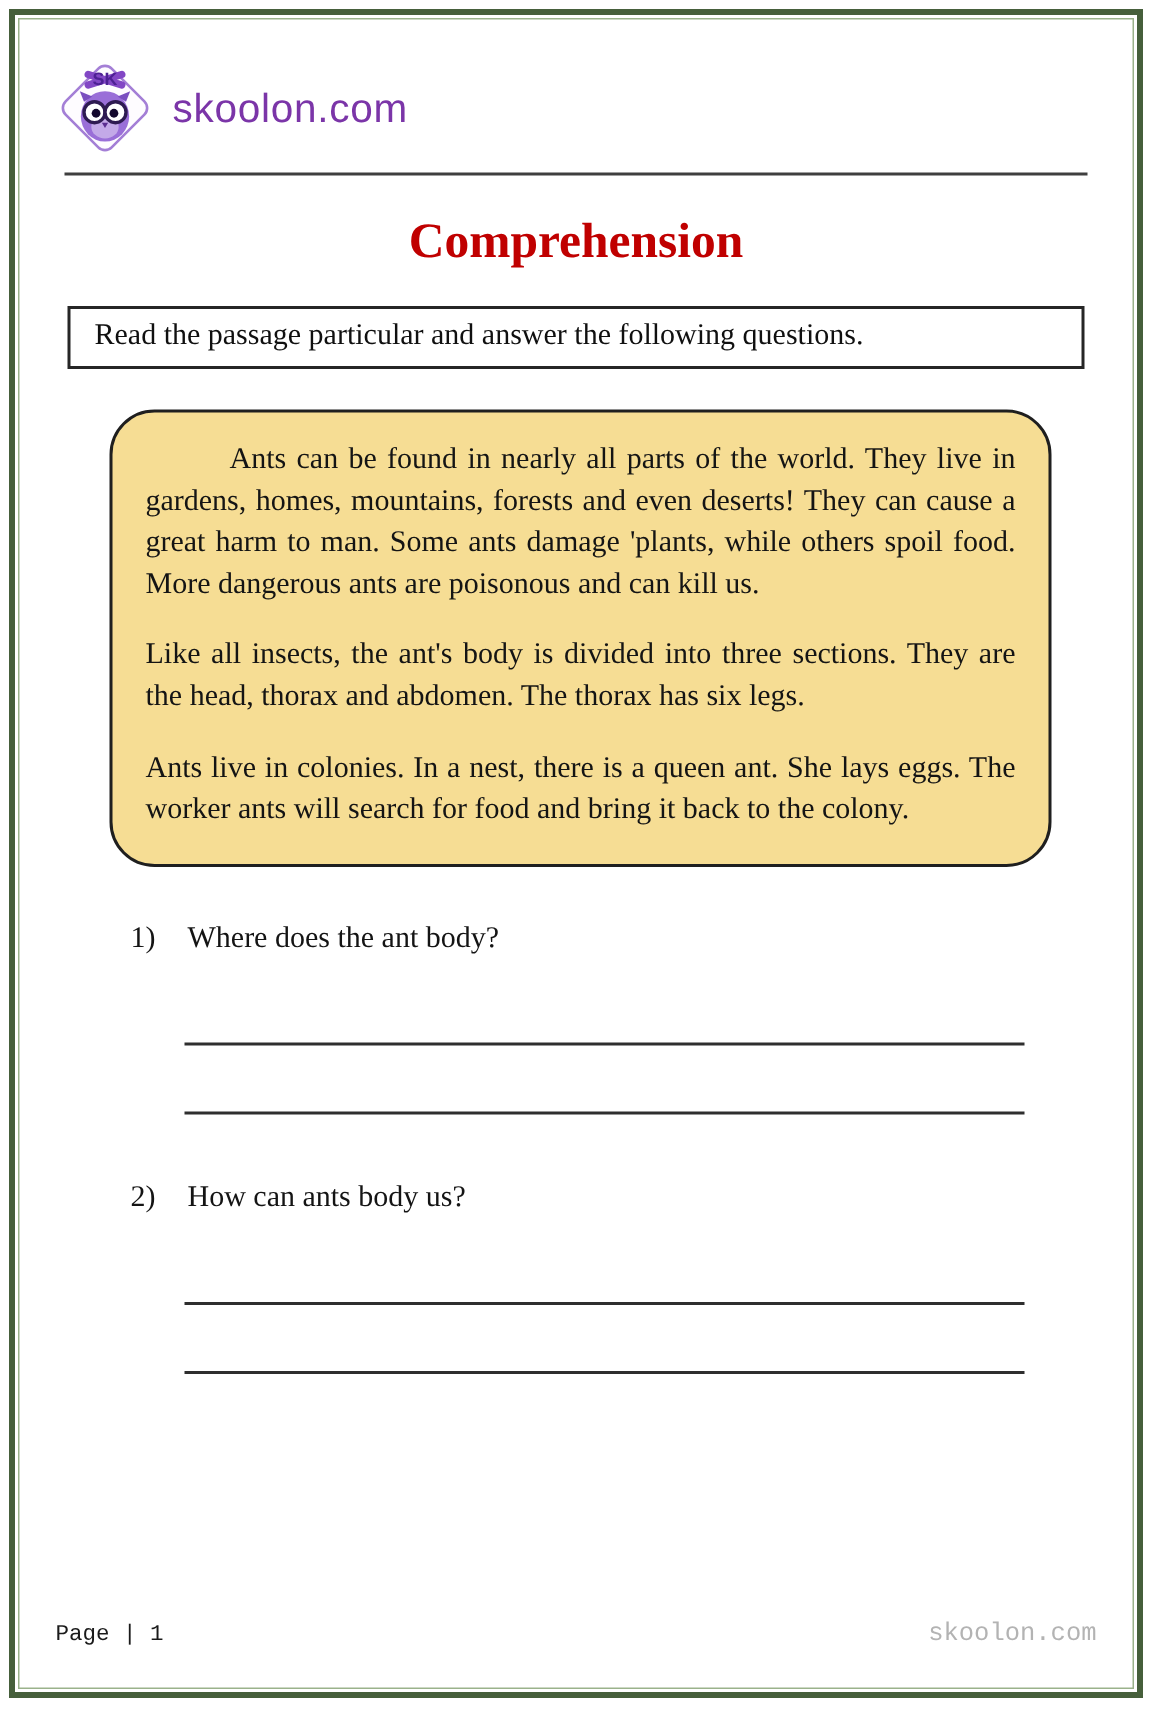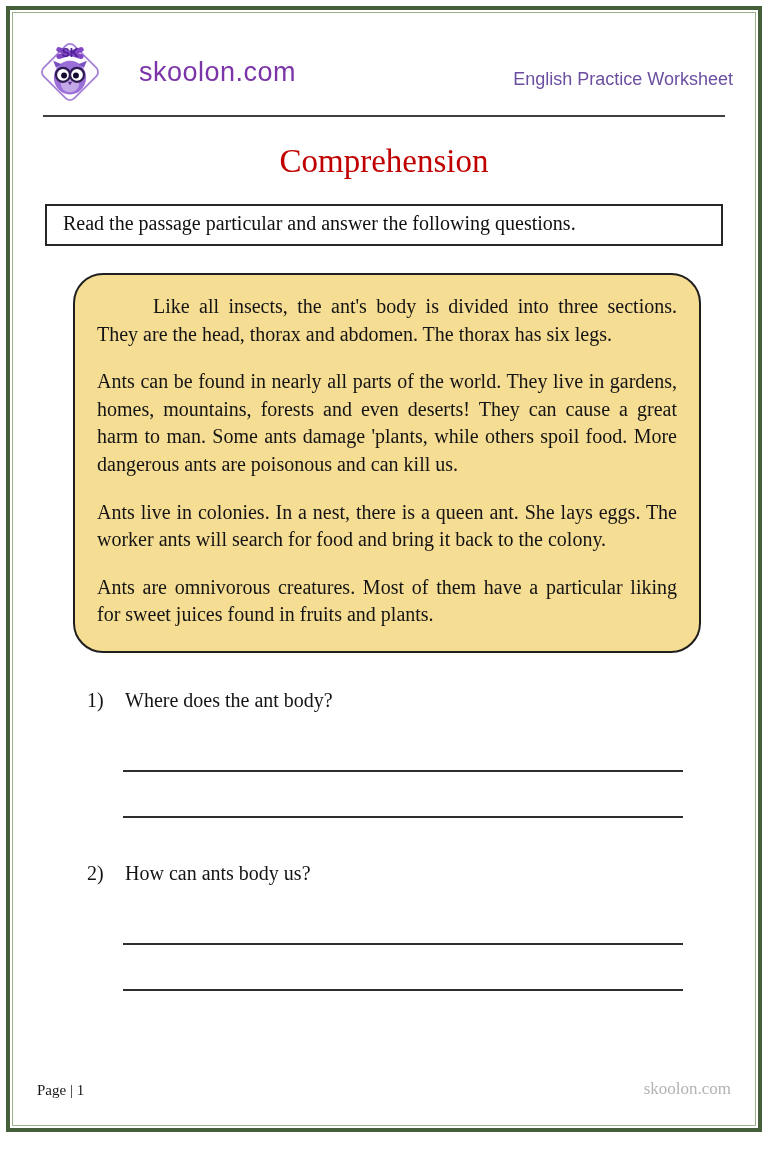--- a/index.html
+++ b/index.html
@@ -18,42 +18,42 @@
   }
   .page-frame-inner {
     width: 100%; height: 100%;
     border: 1px solid #9ab28b;
     position: relative;
     padding: 0 22px;
   }
   
   .header-row {
     display: flex; align-items: center;
-    margin-top: 24px; height: 70px; gap: 24px;
+    margin-top: 24px; height: 70px;
   }
   .logo-wrap { width: 70px; height: 70px; flex: 0 0 auto; }
   .brand-name {
     font-family: "Liberation Sans", sans-serif;
     font-size: 27px; color: #7b35a8;
     margin-left: 10px; letter-spacing: 0.5px;
   }
   .worksheet-label {
     margin-left: auto;
     font-family: "Liberation Sans", sans-serif;
     font-size: 18px; color: #6b4fa0;
     padding-top: 14px;
   }
   .header-rule {
     border-top: 2px solid #3f3f3f;
     margin: 8px 8px 0 8px;
   }
   
   .doc-title {
     text-align: center;
-    font-size: 33px; font-weight: normal;
+    font-size: 33px; font-weight: bold;
     color: #c00000;
     margin-top: 26px;
     font-family: "Liberation Serif", serif;
   }
   
   .instruction-box {
     margin: 24px 10px 0 10px;
     border: 2px solid #262626;
     padding: 6px 16px 9px 16px;
     font-size: 20px; color: #101010;
@@ -87,22 +87,22 @@
     border-bottom: 2px solid #2e2e2e;
     height: 0;
   }
   .answer-line.first { margin-top: 58px; }
   .answer-line.second { margin-top: 44px; }
   .question-row.second { margin-top: 44px; }
   
   .footer-row {
     position: absolute;
     left: 24px; right: 24px; bottom: 26px;
-    display: flex; justify-content: space-between; align-items: flex-end;
-    font-family: Liberation Serif, serif;
+    display: flex; justify-content: space-between; align-items: center;
+    font-family: Liberation Mono, monospace;
   }
   .footer-page { font-size: 15px; color: #1a1a1a; }
   .footer-site { font-size: 17px; color: #b3b3b3; }
 </style>
 </head>
 <body>
 
 <div class="page-frame">
   <div class="page-frame-inner">
 
@@ -117,36 +117,34 @@
           <circle cx="40" cy="54" r="10" fill="#ffffff" stroke="#2e1b52" stroke-width="3.2"></circle>
           <circle cx="60" cy="54" r="10" fill="#ffffff" stroke="#2e1b52" stroke-width="3.2"></circle>
           <circle cx="41.5" cy="55" r="4.2" fill="#14092e"></circle>
           <circle cx="58.5" cy="55" r="4.2" fill="#14092e"></circle>
           <path d="M47 64 L53 64 L50 69 Z" fill="#5b2d91"></path>
           <path d="M34 28 L66 18 M34 18 L66 28" stroke="#8247c5" stroke-width="7" stroke-linecap="round"></path>
           <text x="50" y="28" text-anchor="middle" font-family="Liberation Sans, sans-serif" font-weight="bold" font-size="17" fill="#4d2094">SK</text>
         </svg>
       </div>
       <div class="brand-name">skoolon.com</div>
-      <div class="worksheet-label">English Practice Worksheet</div>
     </div>
 
     <div class="header-rule"></div>
 
     <div class="doc-title">Comprehension</div>
 
     <div class="instruction-box">
       <span>Read the passage particular and answer the following questions.</span>
     </div>
 
     <div class="passage-box">
+      <p>Ants can be found in nearly all parts of the world. They live in gardens, homes, mountains, forests and even deserts! They can cause a great harm to man. Some ants damage 'plants, while others spoil food. More dangerous ants are poisonous and can kill us.</p>
       <p>Like all insects, the ant's body is divided into three sections. They are the head, thorax and abdomen. The thorax has six legs.</p>
-      <p>Ants can be found in nearly all parts of the world. They live in gardens, homes, mountains, forests and even deserts! They can cause a great harm to man. Some ants damage 'plants, while others spoil food. More dangerous ants are poisonous and can kill us.</p>
       <p>Ants live in colonies. In a nest, there is a queen ant. She lays eggs. The worker ants will search for food and bring it back to the colony.</p>
-      <p>Ants are omnivorous creatures. Most of them have a particular liking for sweet juices found in fruits and plants.</p>
     </div>
 
     <div class="questions">
 
       <div class="question-row">
         <span class="q-number">1)</span>
         <span>Where does the ant body?</span>
       </div>
       <div class="answer-line first"></div>
       <div class="answer-line second"></div>

